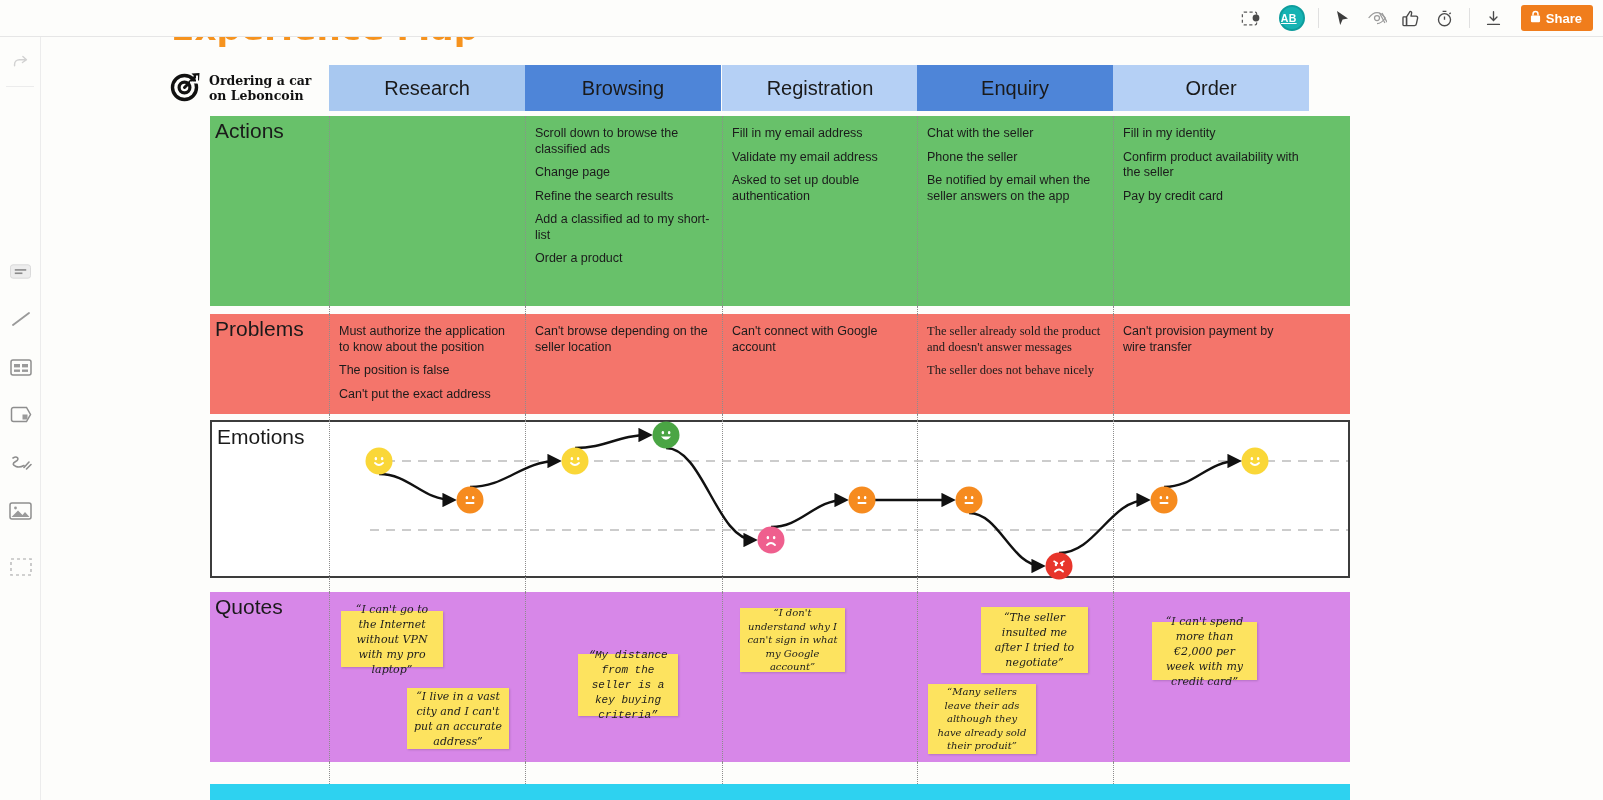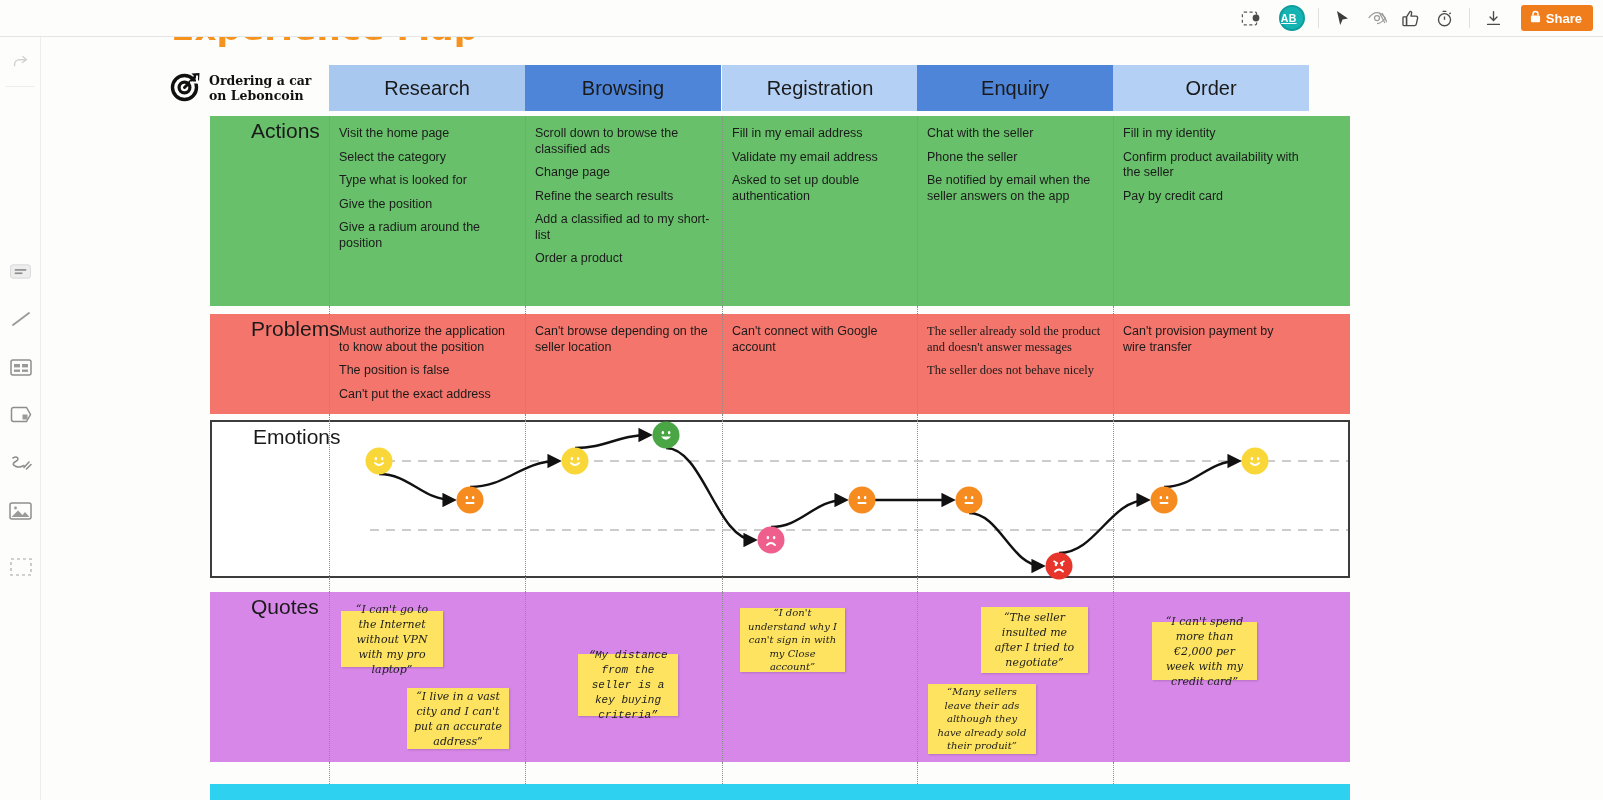--- a/index.html
+++ b/index.html
@@ -83,21 +83,21 @@
   .phase-hdr {
     position: absolute; top: 65px; height: 46px;
     display: flex; align-items: center; justify-content: center;
     font-size: 20px; color: #1a1a1a;
   }
 
   
   .band { position: absolute; left: 169px; width: 1140px; }
   .band-label {
     position: absolute; left: 5px; top: 3px;
-    font-size: 21px; color: #1a1a1a; margin-left: 36px;
+    font-size: 21px; color: #1a1a1a;
   }
   .band-actions  { background: #68c16a; }
   .band-problems { background: #f4756b; }
   .band-emotions { background: #ffffff; border: 2px solid #3c3c3c; }
   .band-quotes   { background: #d787e8; }
   .band-cyan     { background: #2ed2f0; }
 
   .cell {
     position: absolute; top: 0; height: 100%;
     padding: 10px 10px 0 10px;
@@ -297,27 +297,20 @@
           <span>Enquiry</span>
         </div>
         <div class="phase-hdr" style="left: 1072px; width: 196px; background: rgb(181, 208, 245);">
           <span>Order</span>
         </div>
       </div>
 
     <div id="bands">
         <div class="band band-actions" style="top: 116px; height: 190px;">
           <div class="band-label">Actions</div>
-          <div class="cell" style="left: 119px; width: 196px;">
-            <p>Visit the home page</p>
-            <p>Select the category</p>
-            <p>Type what is looked for</p>
-            <p>Give the position</p>
-            <p>Give a radium around the position</p>
-          </div>
           <div class="cell" style="left: 315px; width: 196px;">
             <p>Scroll down to browse the classified ads</p>
             <p>Change page</p>
             <p>Refine the search results</p>
             <p>Add a classified ad to my short-list</p>
             <p>Order a product</p>
           </div>
           <div class="cell" style="left: 512px; width: 196px;">
             <p>Fill in my email address</p>
             <p>Validate my email address</p>
@@ -500,21 +493,21 @@
         <div class="sticky" style="left: 300px; top: 611px; width: 102px; height: 56px;">
           <span>“I can't go to the Internet without VPN with my pro laptop”</span>
         </div>
         <div class="sticky" style="left: 366px; top: 688px; width: 102px; height: 61px;">
           <span>“I live in a vast city and I can't put an accurate address”</span>
         </div>
         <div class="sticky" style="left: 537px; top: 654px; width: 100px; height: 62px; font-family: Liberation Mono, monospace;">
           <span>“My distance from the seller is a key buying criteria”</span>
         </div>
         <div class="sticky small" style="left: 699px; top: 608px; width: 105px; height: 64px;">
-          <span>“I don't understand why I can't sign in with my Close account”</span>
+          <span>“I don't understand why I can't sign in what my Google account”</span>
         </div>
         <div class="sticky" style="left: 940px; top: 607px; width: 107px; height: 66px;">
           <span>“The seller insulted me after I tried to negotiate”</span>
         </div>
         <div class="sticky small" style="left: 887px; top: 684px; width: 108px; height: 70px;">
           <span>“Many sellers leave their ads although they have already sold their produit”</span>
         </div>
         <div class="sticky" style="left: 1111px; top: 622px; width: 105px; height: 58px;">
           <span>“I can't spend more than €2,000 per week with my credit card”</span>
         </div>

